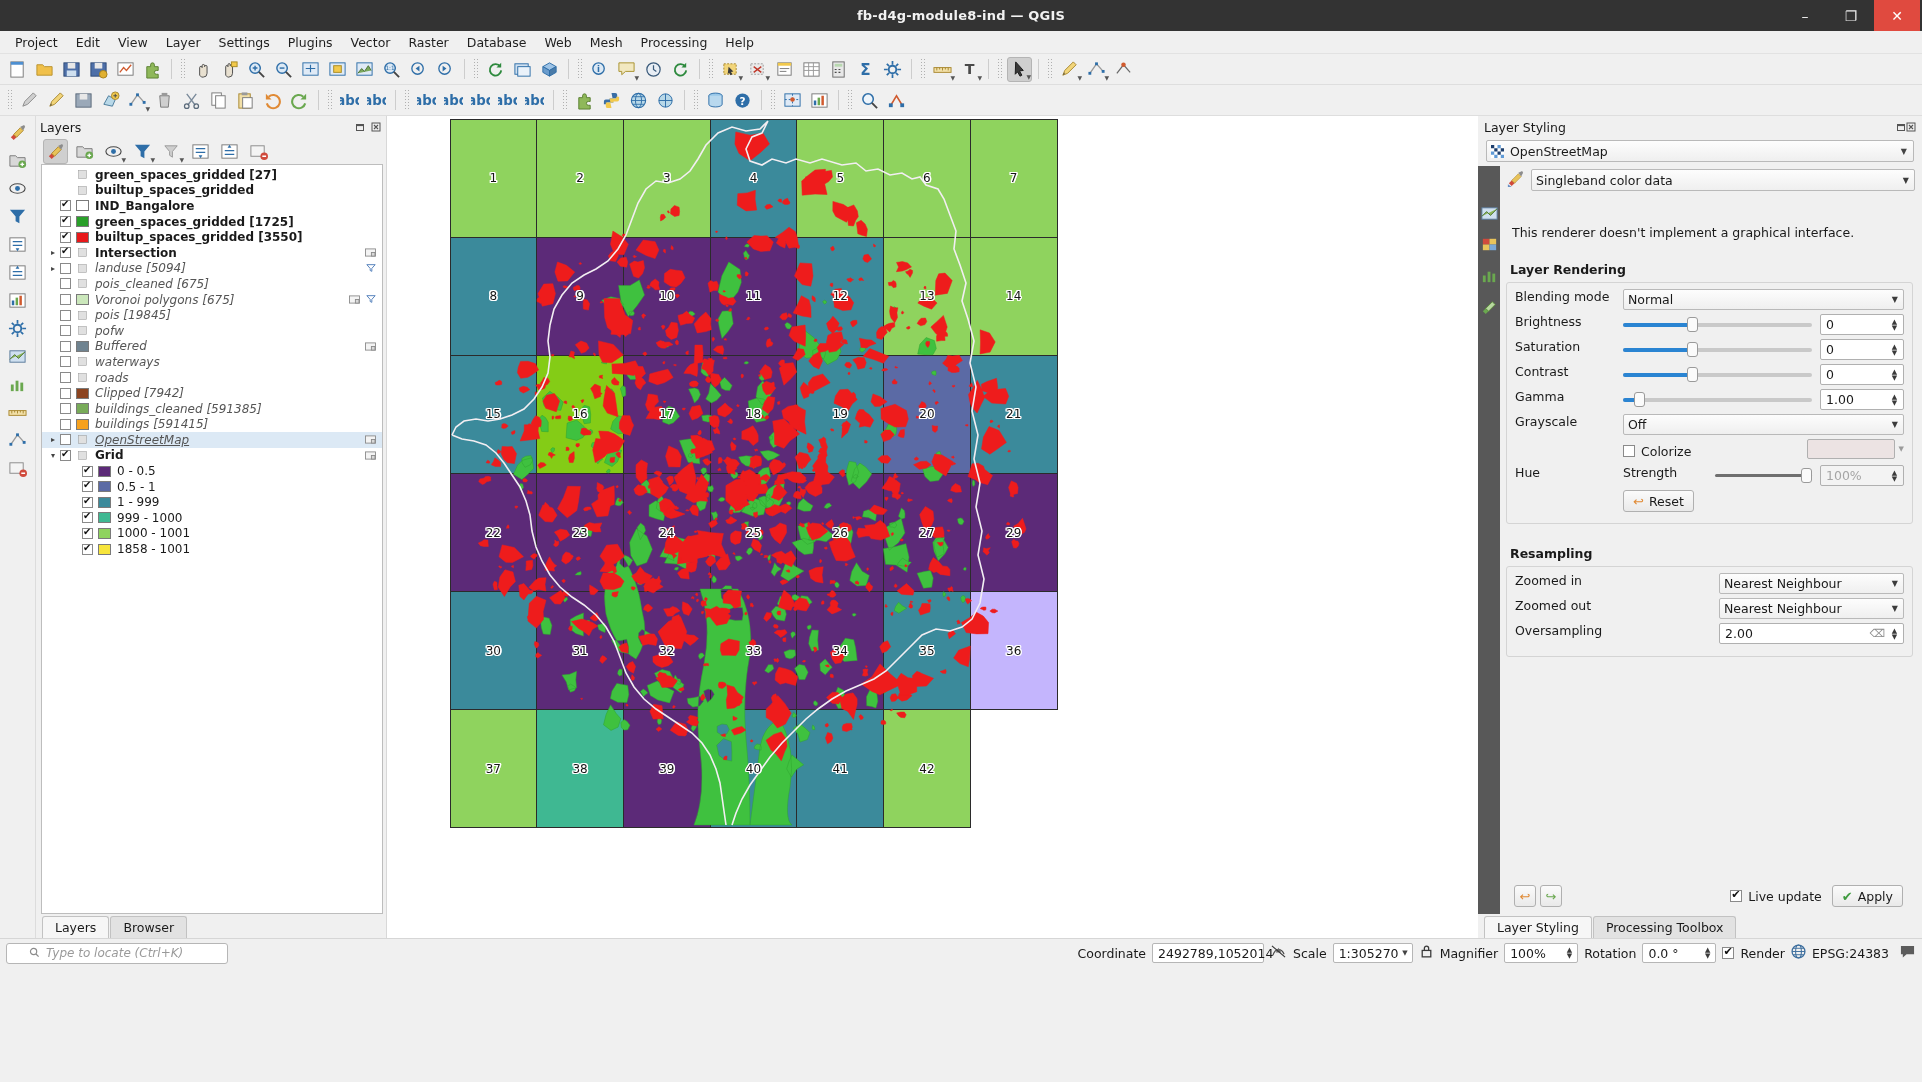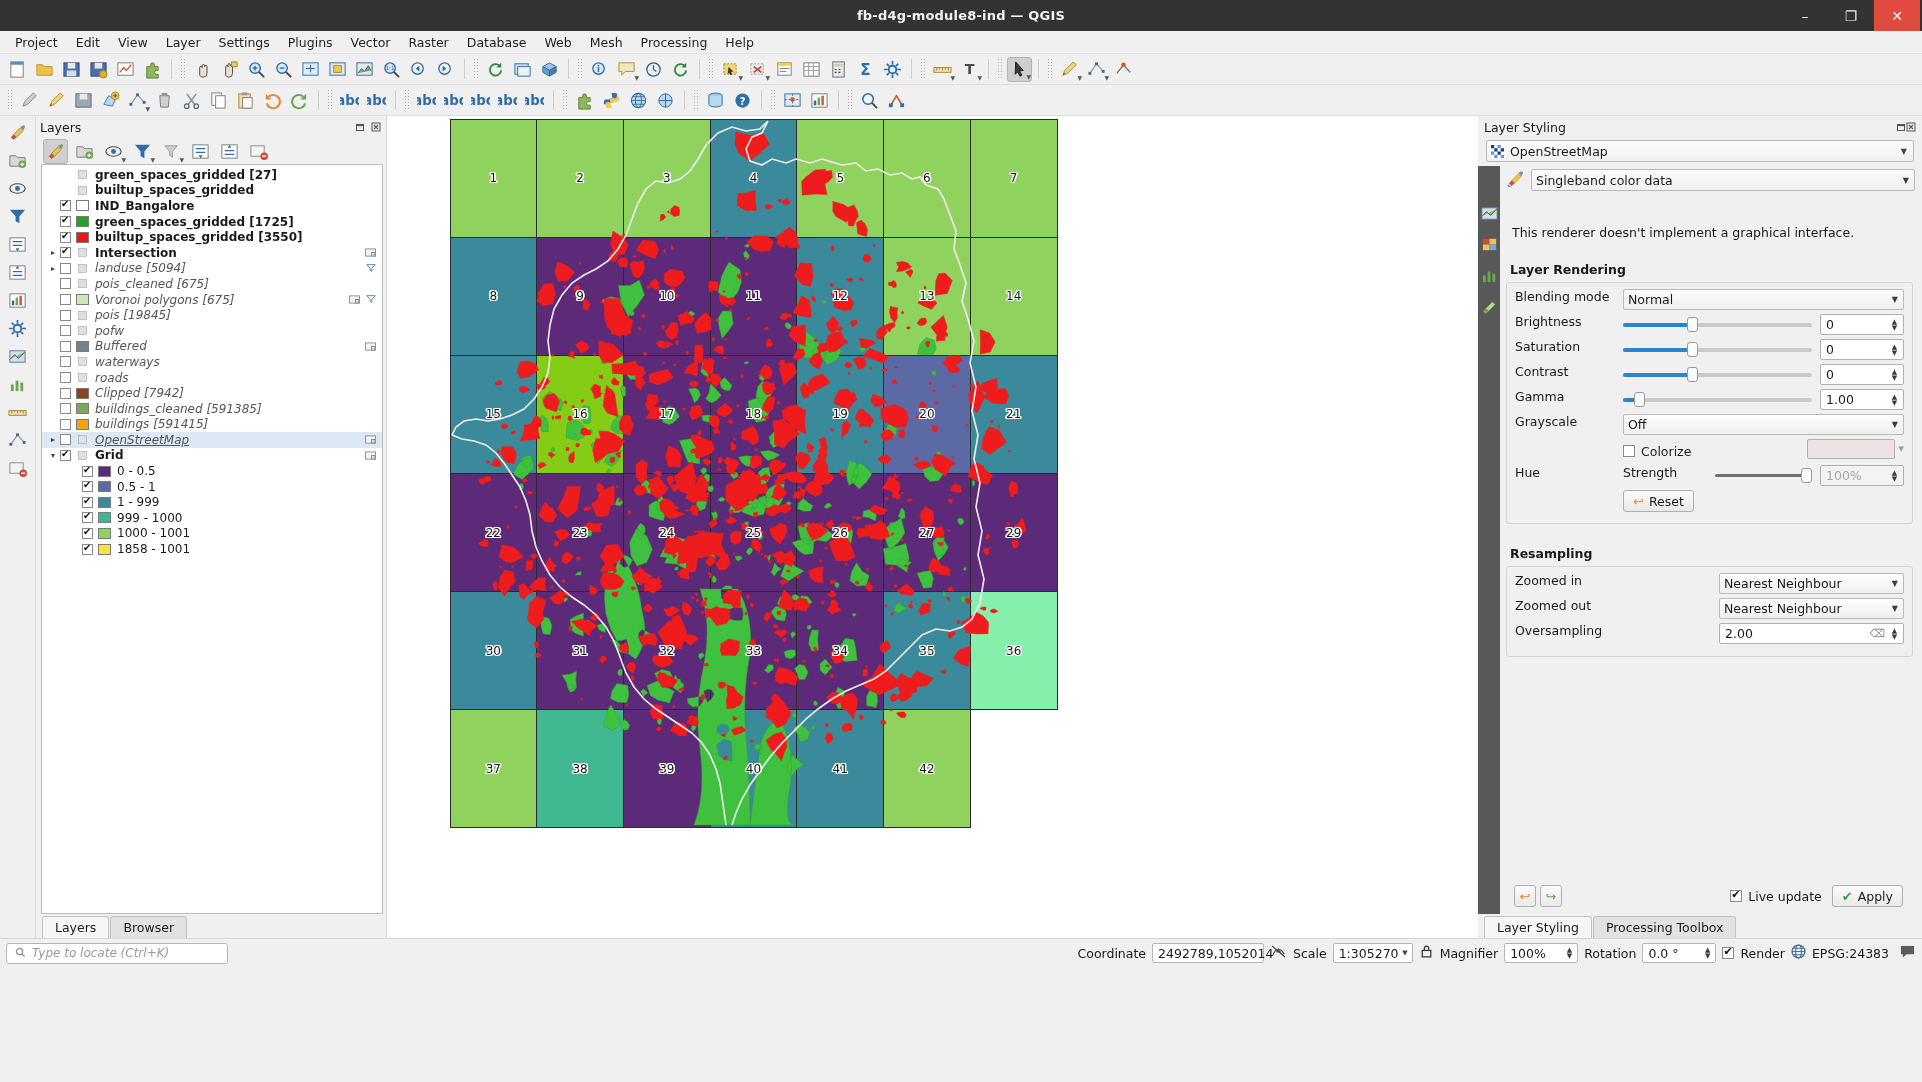--- a/index.html
+++ b/index.html
@@ -177,21 +177,21 @@
   .sp-footer { padding: 4px 10px 2px 8px; display: flex; align-items: center; }
   .sp-tabs { display: flex; padding-left: 6px; gap: 1px; height: 24px; align-items: flex-end; }
 
   
   #statusbar {
     height: 29px; background: #f0f0f0; display: flex; align-items: center;
     padding: 0 6px; border-top: 1px solid #d6d6d6; gap: 6px;
   }
   .locator {
     width: 222px; height: 21px; border: 1px solid #b6b6b6; background: #fff; border-radius: 3px;
-    display: flex; align-items: center; padding: 0 8px; gap: 6px;
+    display: flex; align-items: center; padding: 0 22px; gap: 6px;
   }
   .locator .ph { color: #9a9a9a; font-style: italic; font-size: 12px; }
   .sfield {
     height: 20px; border: 1px solid #b6b6b6; background: #fff; border-radius: 2px;
     display: flex; align-items: center; padding: 0 5px; font-size: 12.5px;
   }
   .slabel { font-size: 12.5px; }
   .msgbar { flex: 1; }
 </style>
 </head>
@@ -1321,21 +1321,21 @@
           </div>
           <div class="cell" style="background: rgb(92, 42, 120);">
             <span class="num">33</span>
           </div>
           <div class="cell" style="background: rgb(92, 42, 120);">
             <span class="num">34</span>
           </div>
           <div class="cell" style="background: rgb(59, 138, 155);">
             <span class="num">35</span>
           </div>
-          <div class="cell" style="background: #86efac;">
+          <div class="cell" style="background: #c4b5fd;">
             <span class="num">36</span>
           </div>
           <div class="cell" style="background: rgb(143, 211, 94);">
             <span class="num">37</span>
           </div>
           <div class="cell" style="background: rgb(63, 184, 146);">
             <span class="num">38</span>
           </div>
           <div class="cell" style="background: rgb(92, 42, 120);">
             <span class="num">39</span>

